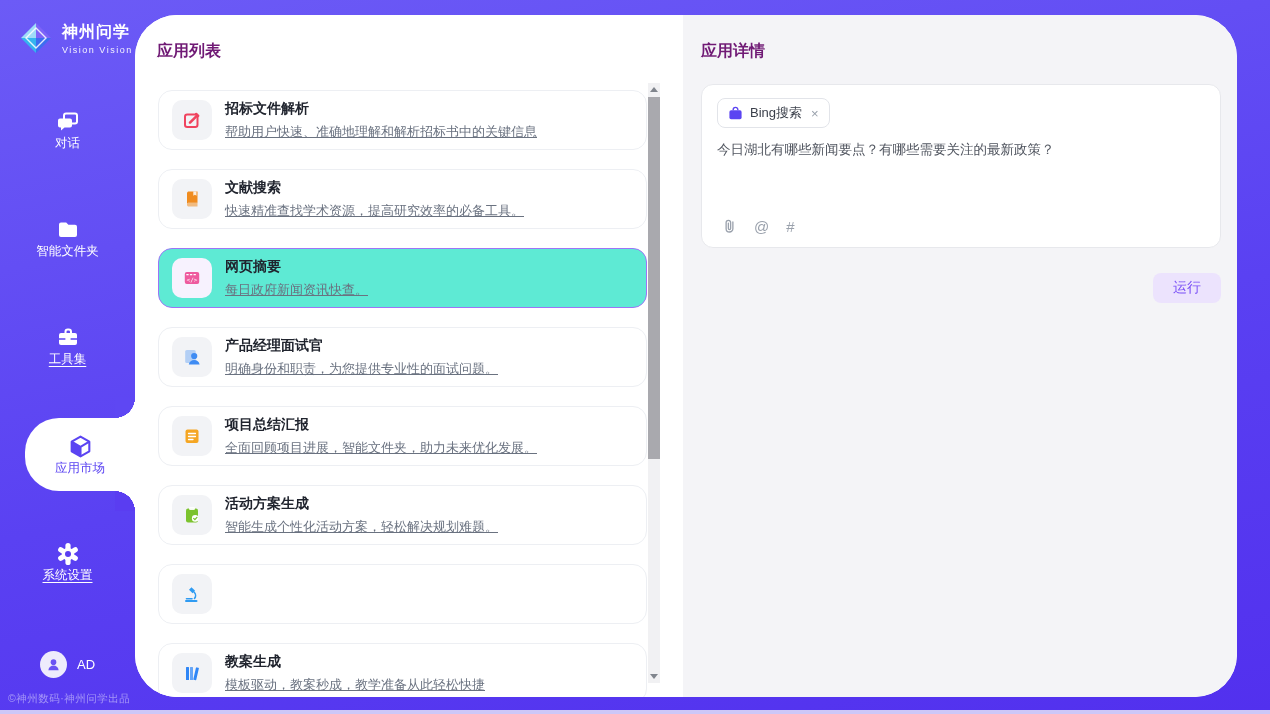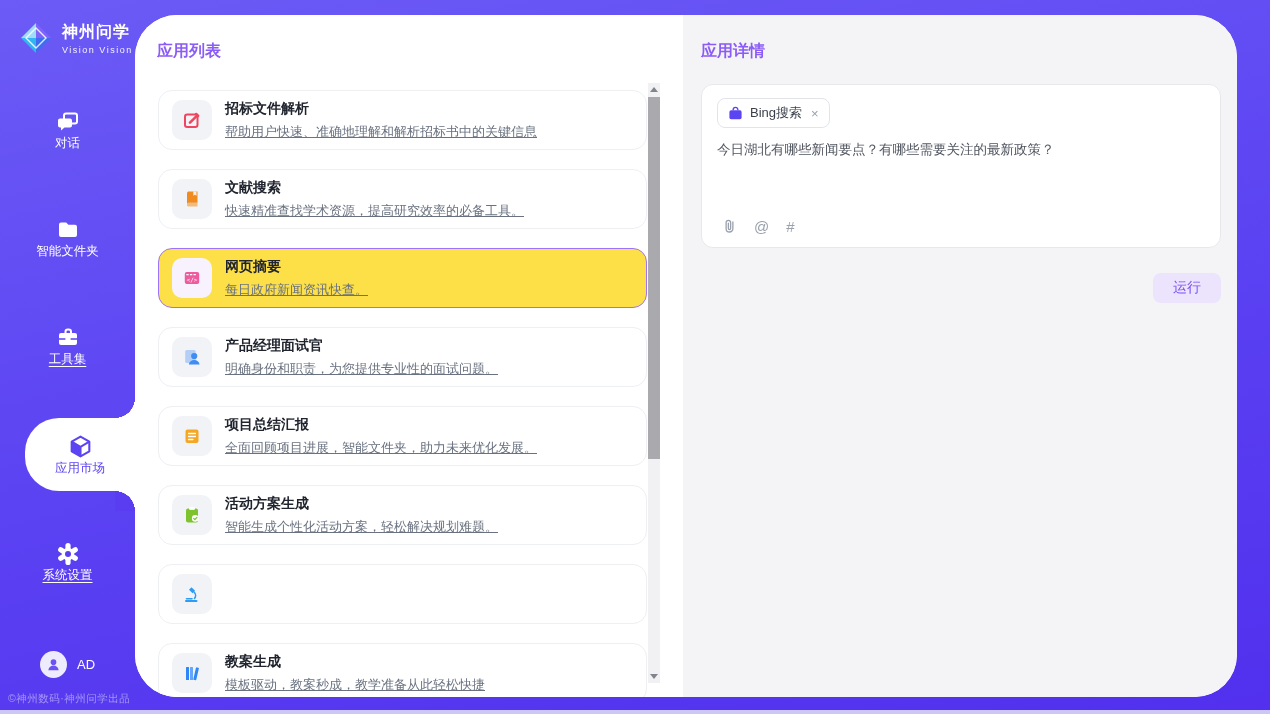--- a/index.html
+++ b/index.html
@@ -31,26 +31,26 @@
     align-items:center; justify-content:center;}
   .user-name{ font-size:13px; color:#fff;}
   .side-footer{ position:absolute; left:8px; bottom:8px; font-size:10.5px; color:rgba(255,255,255,.45); letter-spacing:.5px;}
 
   
   .content{ position:absolute; left:135px; top:15px; width:1102px; height:682px;
     background:#fff; border-radius:42px; display:flex; overflow:hidden; z-index:2;}
 
   
   .list-panel{ width:548px; position:relative; background:#fff;}
-  .panel-title{ font-size:16px; font-weight:700; color:#8b5cf6;}
+  .panel-title{ font-size:16px; font-weight:700; color:#701a75;}
   .list-panel .panel-title{ margin:26px 0 0 22px;}
   .app-list{ margin:28px 0 0 23px; width:489px; display:flex; flex-direction:column; gap:19px;}
   .app-card{ height:60px; background:#fff; border:1px solid #edeff3; border-radius:14px;
     display:flex; align-items:center; gap:13px; padding-left:13px; cursor:pointer; flex:none;}
-  .app-card.selected{ background:#fde047; border:1.5px solid #9d74f7;}
+  .app-card.selected{ background:#5eead4; border:1.5px solid #9d74f7;}
   .app-ic{ width:40px; height:40px; border-radius:10px; background:#f2f3f6; display:flex;
     align-items:center; justify-content:center; flex:none;}
   .app-card.selected .app-ic{ background:#f7f2fe;}
   .app-txt .t{ font-size:14px; font-weight:700; color:#20242e; margin-bottom:5px;}
   .app-txt .d{ font-size:13px; color:#6a7280;text-decoration:underline;}
 
   
   .sbar{ position:absolute; top:68px; right:23px; width:12px; height:600px; background:#f1f1f3;}
   .sbar .arrow{ position:absolute; left:0; width:12px; height:13px; display:flex; align-items:center; justify-content:center;}
   .sbar .arrow.up{ top:0;} .sbar .arrow.down{ bottom:0;}

